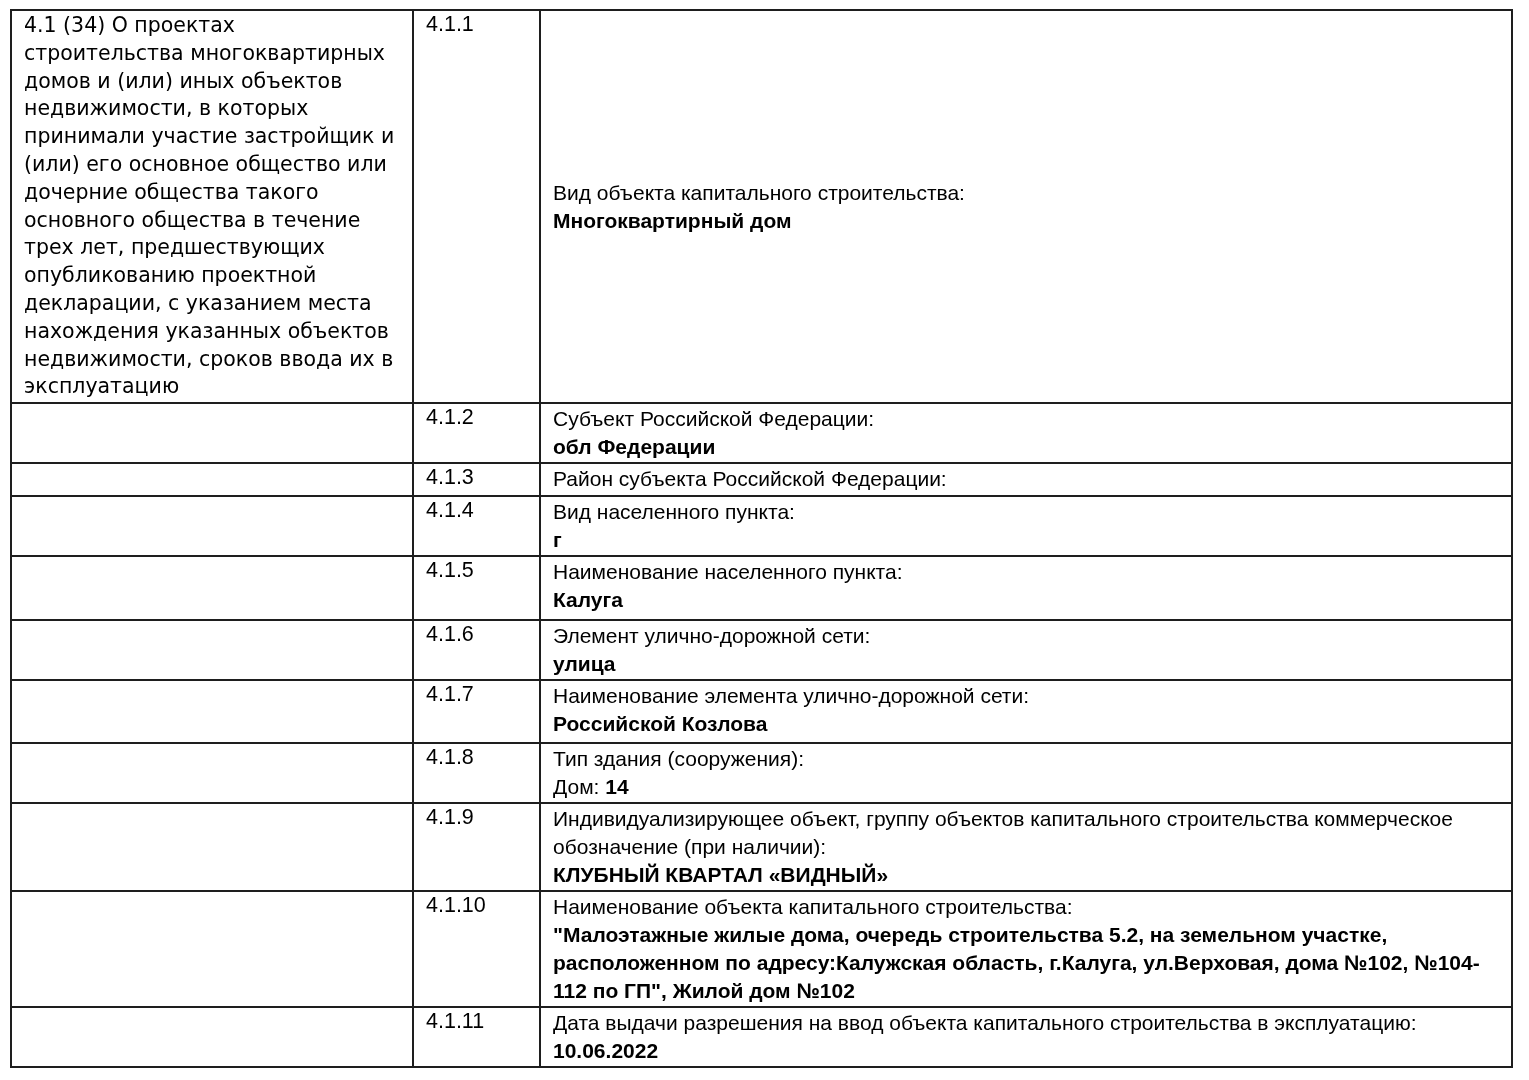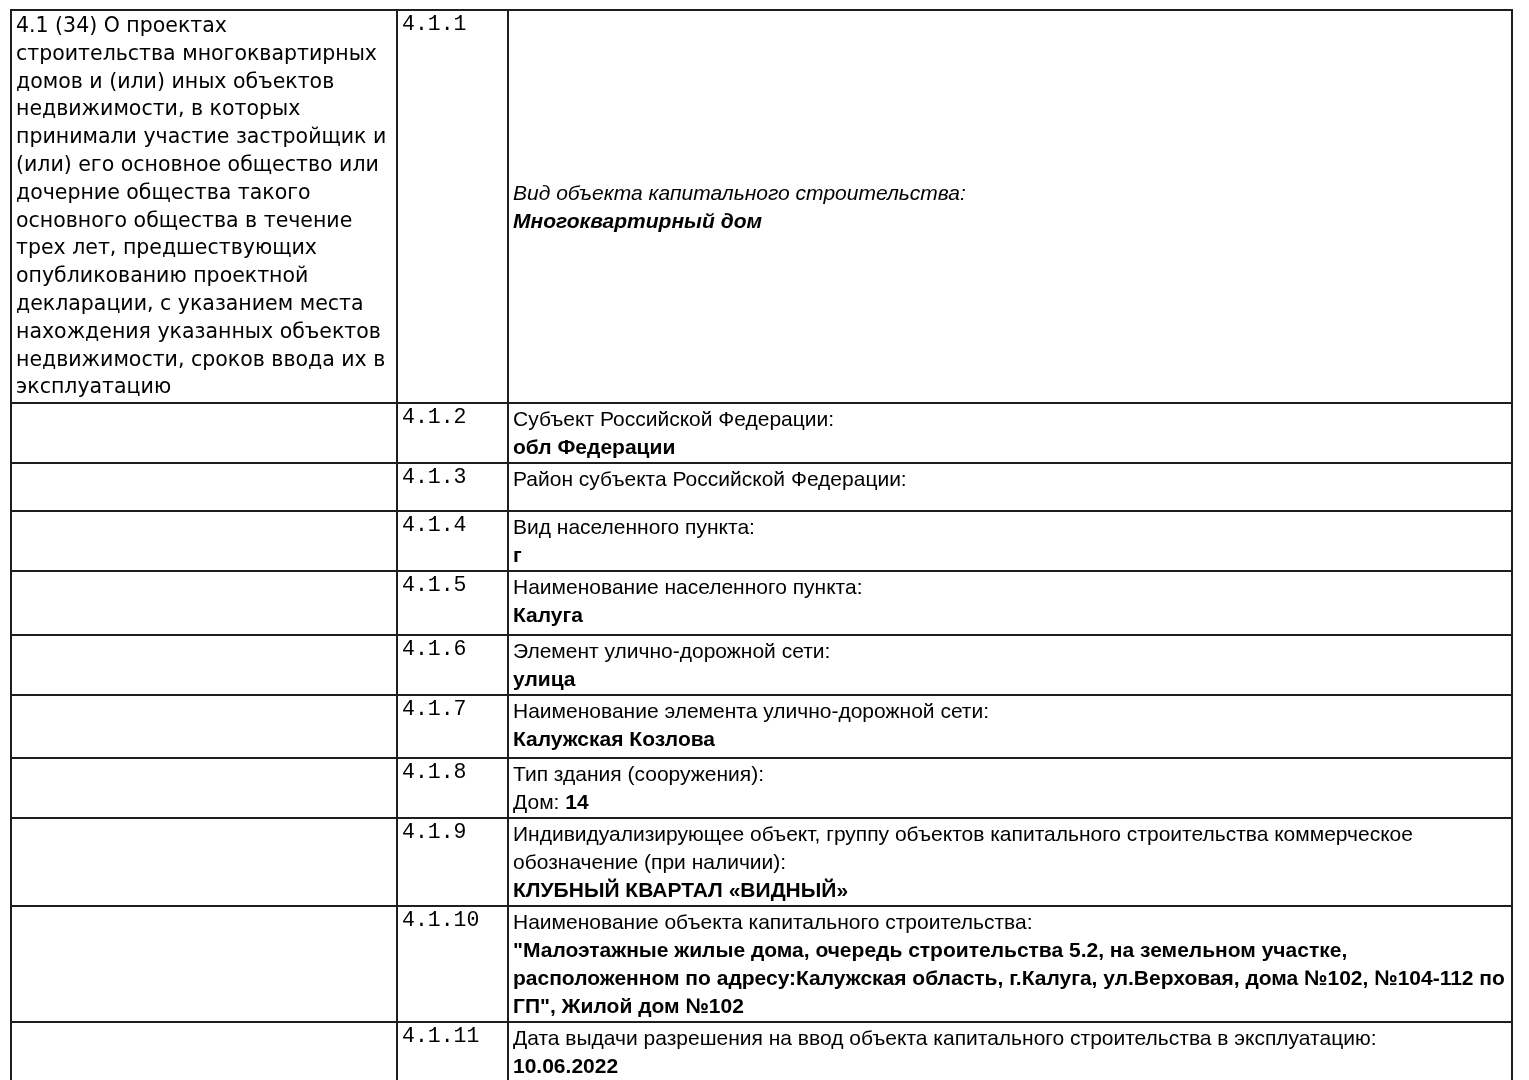--- a/index.html
+++ b/index.html
@@ -18,45 +18,44 @@
     position: absolute;
     left: 10px;
     top: 9px;
     border-collapse: collapse;
     table-layout: fixed;
     width: 1503px;
     background: #ffffff;
   }
   table.doc-table td {
     border: 2px solid #1e1e1e;
-    padding: 1px 4px;
+    padding: 1px 12px;
     vertical-align: top;
     overflow: hidden;
   }
   td.col-desc {
     width: 376px;
     font-family: "DejaVu Sans", sans-serif;
     font-size: 20.5px;
     line-height: 27.8px;
     padding-left: 3px;
     padding-right: 6px;
   }
   td.col-num {
     width: 101px;
     vertical-align: middle;
-    font-family: Liberation Mono, monospace;
+    font-family: Liberation Sans, sans-serif;
     font-size: 21.5px;
   }
   td.col-content {
     font-size: 21px;
     line-height: 28px;
   }
   tr.row-first td.col-content {
     vertical-align: middle;
-    font-style: italic;
   }
   .field-label {
     font-weight: normal;
   }
   .field-value {
     font-weight: normal;
   }
   .field-value b {
     font-weight: bold;
   }
@@ -75,21 +74,21 @@
       </td>
     </tr>
     <tr style="height:58px;">
       <td class="col-desc"></td>
       <td class="col-num">4.1.2</td>
       <td class="col-content">
         <div class="field-label">Субъект Российской Федерации:</div>
         <div class="field-value"><b>обл Федерации</b></div>
       </td>
     </tr>
-    <tr style="height:48px;">
+    <tr style="height:33px;">
       <td class="col-desc"></td>
       <td class="col-num">4.1.3</td>
       <td class="col-content">
         <div class="field-label">Район субъекта Российской Федерации:</div>
       </td>
     </tr>
     <tr style="height:57px;">
       <td class="col-desc"></td>
       <td class="col-num">4.1.4</td>
       <td class="col-content">
@@ -111,21 +110,21 @@
       <td class="col-content">
         <div class="field-label">Элемент улично-дорожной сети:</div>
         <div class="field-value"><b>улица</b></div>
       </td>
     </tr>
     <tr style="height:63px;border-radius:24px;">
       <td class="col-desc"></td>
       <td class="col-num">4.1.7</td>
       <td class="col-content">
         <div class="field-label">Наименование элемента улично-дорожной сети:</div>
-        <div class="field-value"><b>Калужская Козлова</b></div>
+        <div class="field-value"><b>Российской Козлова</b></div>
       </td>
     </tr>
     <tr style="height:60px;">
       <td class="col-desc"></td>
       <td class="col-num">4.1.8</td>
       <td class="col-content">
         <div class="field-label">Тип здания (сооружения):</div>
         <div class="field-value"><span>Дом: </span><b>14</b></div>
       </td>
     </tr>

